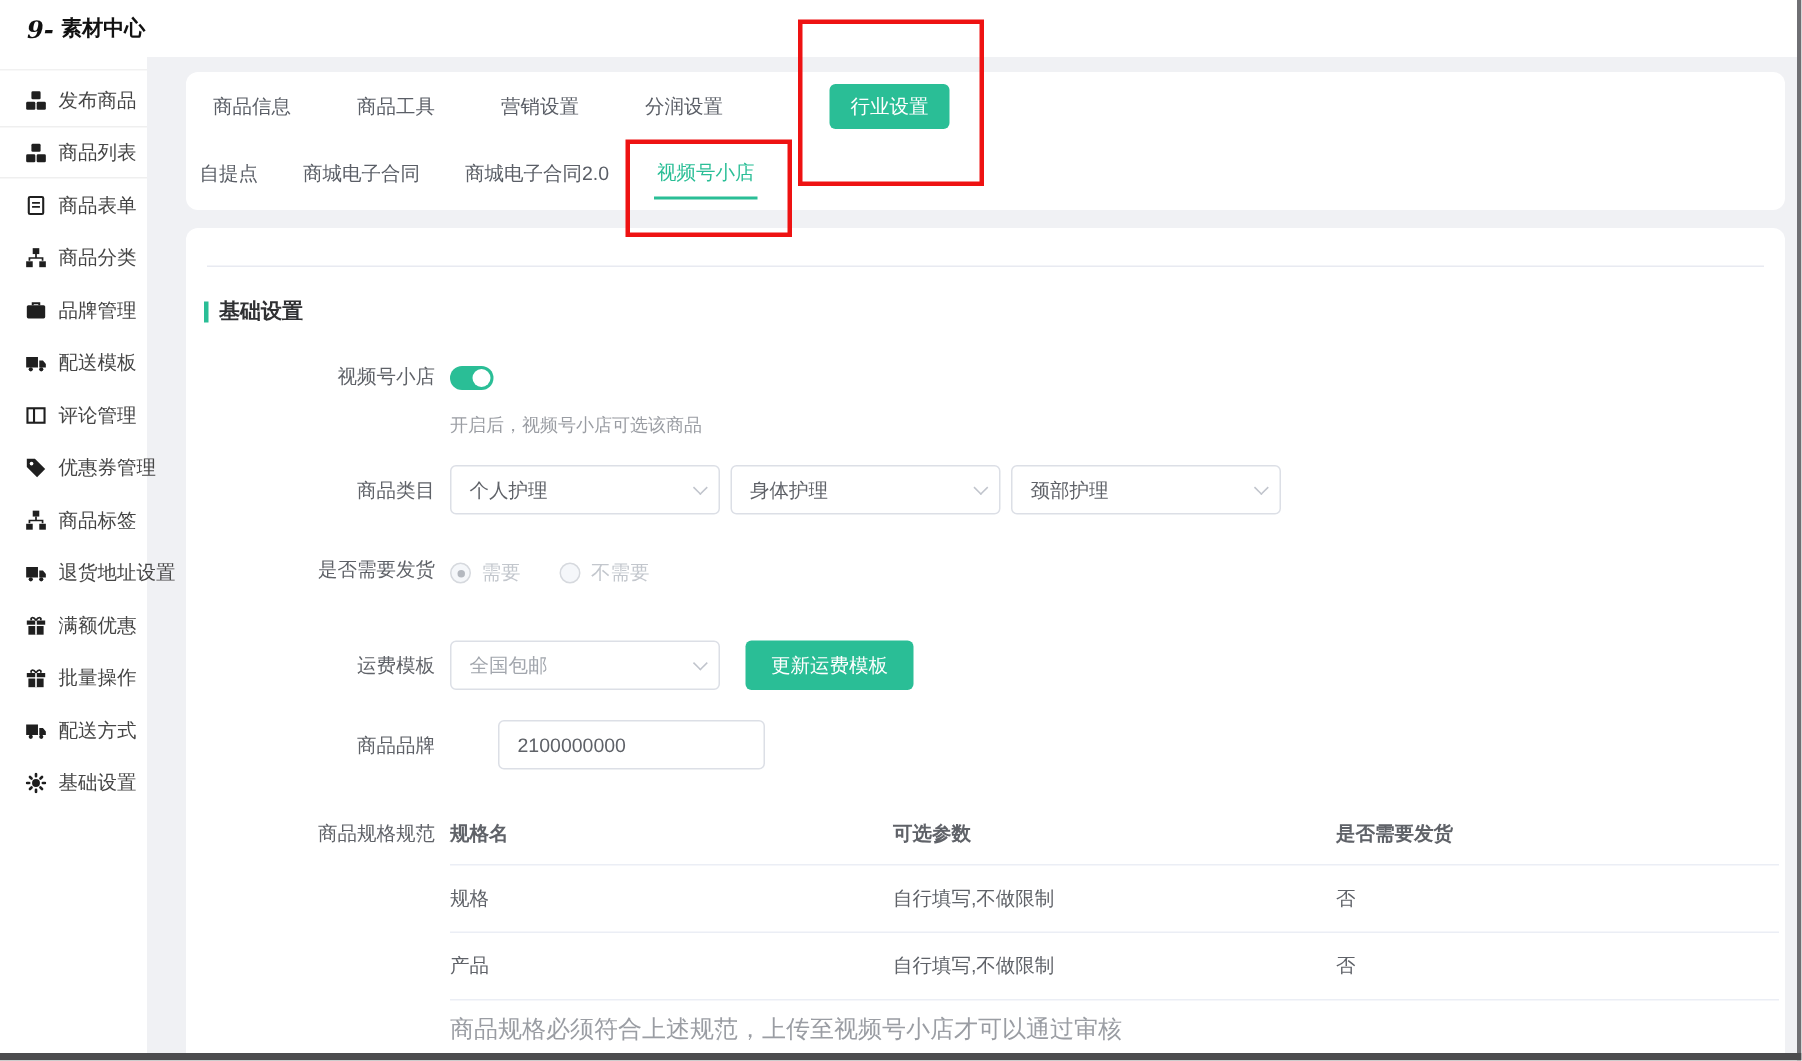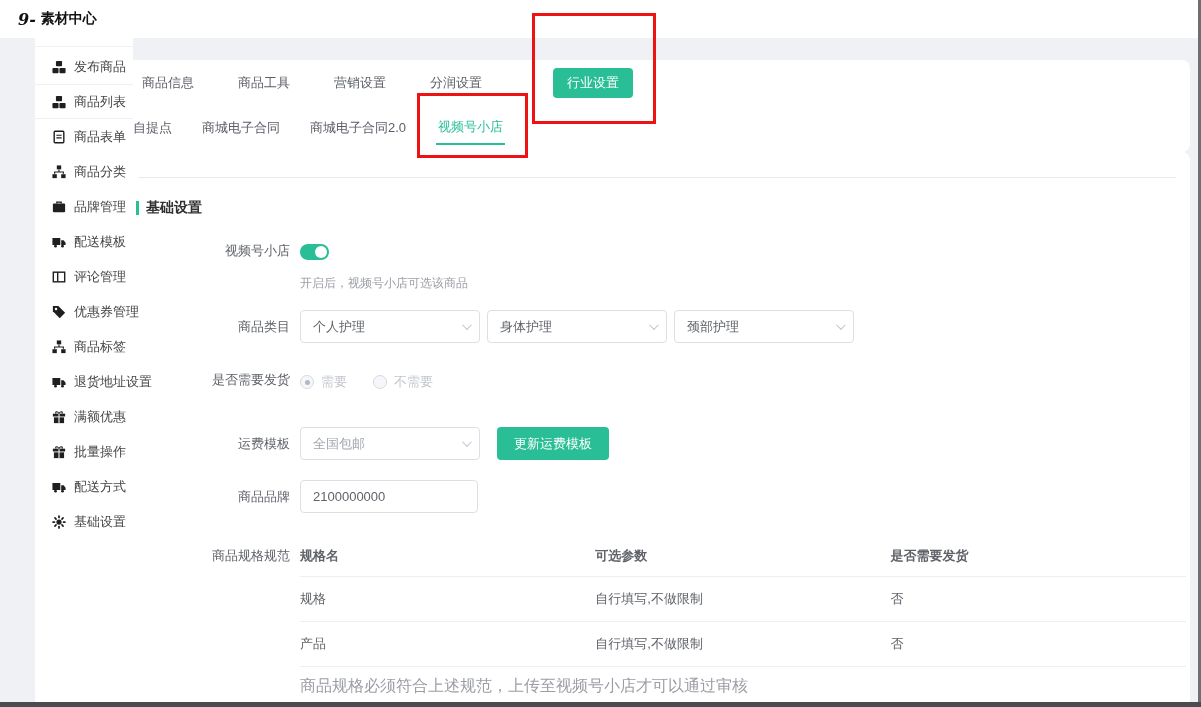--- a/index.html
+++ b/index.html
@@ -17,33 +17,33 @@
     background:#fff; display:flex; align-items:center; padding-left:18px; z-index:2;
   }
   .logo-glyph {
     font-family:"DejaVu Serif", serif; font-style:italic; font-weight:bold;
     font-size:16px; color:#111; margin-right:5px;
   }
   .app-title { font-size:14px; font-weight:bold; color:#111; }
   
   .sidebar {
     position:absolute; left:0; top:38px; width:98px; height:664px;
-    background:#fff; z-index:1;margin-left:35px;
+    background:#fff; z-index:1;
   }
   .sidebar nav { margin-top:8px; border-top:1px solid #f1f1f1; padding-top:2px; }
   .side-item {
     height:35px; display:flex; align-items:center; gap:8px;
     padding-left:17px; color:#454545; cursor:pointer; white-space:nowrap;
   }
   .side-item.active { border-top:1px solid #efefef; border-bottom:1px solid #efefef; }
   .side-item .icon { width:14px; height:14px; flex:0 0 14px; display:inline-flex; }
   .side-item svg { width:14px; height:14px; }
   
   .card { position:absolute; left:124px; width:1066px; background:#fff; border-radius:8px; }
-  .card-tabs { top:60px; height:92px; overflow:hidden; }
+  .card-tabs { top:48px; height:92px; overflow:hidden; }
   .card-form { top:152px; height:550px; border-radius:8px 8px 0 0; }
   
   .tab-row1 { height:46px; display:flex; align-items:center; padding-left:18px; column-gap:44px; }
   .tab1 { color:#5a5e66; cursor:pointer; }
   .btn-green {
     background:var(--accent); color:#fff; border:none; border-radius:4px;
     font-size:13px; height:30px; padding:0 14px; cursor:pointer;
     font-family:"Liberation Sans", sans-serif;
   }
   .tab-row1 .btn-green { margin-left:27px; }
@@ -99,21 +99,21 @@
     display:inline-flex; align-items:center; justify-content:center;
   }
   .radio.checked .rdot::after {
     content:""; width:5px; height:5px; border-radius:50%; background:#b4b8bf;
   }
   
   .row-freight { margin-bottom:20px; }
   .freight-line { display:flex; align-items:center; }
   .freight-line .btn-green { margin-left:17px; height:33px; padding:0 17px; }
   
-  .row-brand { margin-bottom:23px; }
+  .row-brand { margin-bottom:23px;gap:32px; }
   .tinput {
     width:178px; height:33px; border:1px solid #dcdfe6; border-radius:4px;
     padding:0 12px; font-size:13px; color:#5f6268; outline:none;
     font-family:"Liberation Sans", sans-serif; background:#fff;
   }
   
   .spec-table { width:886px; }
   .t-row { display:flex; }
   .t-row > div { width:33.33%; text-align:left; }
   .t-head { height:40px; align-items:center; display:flex; font-weight:bold; color:#5f6268; }

